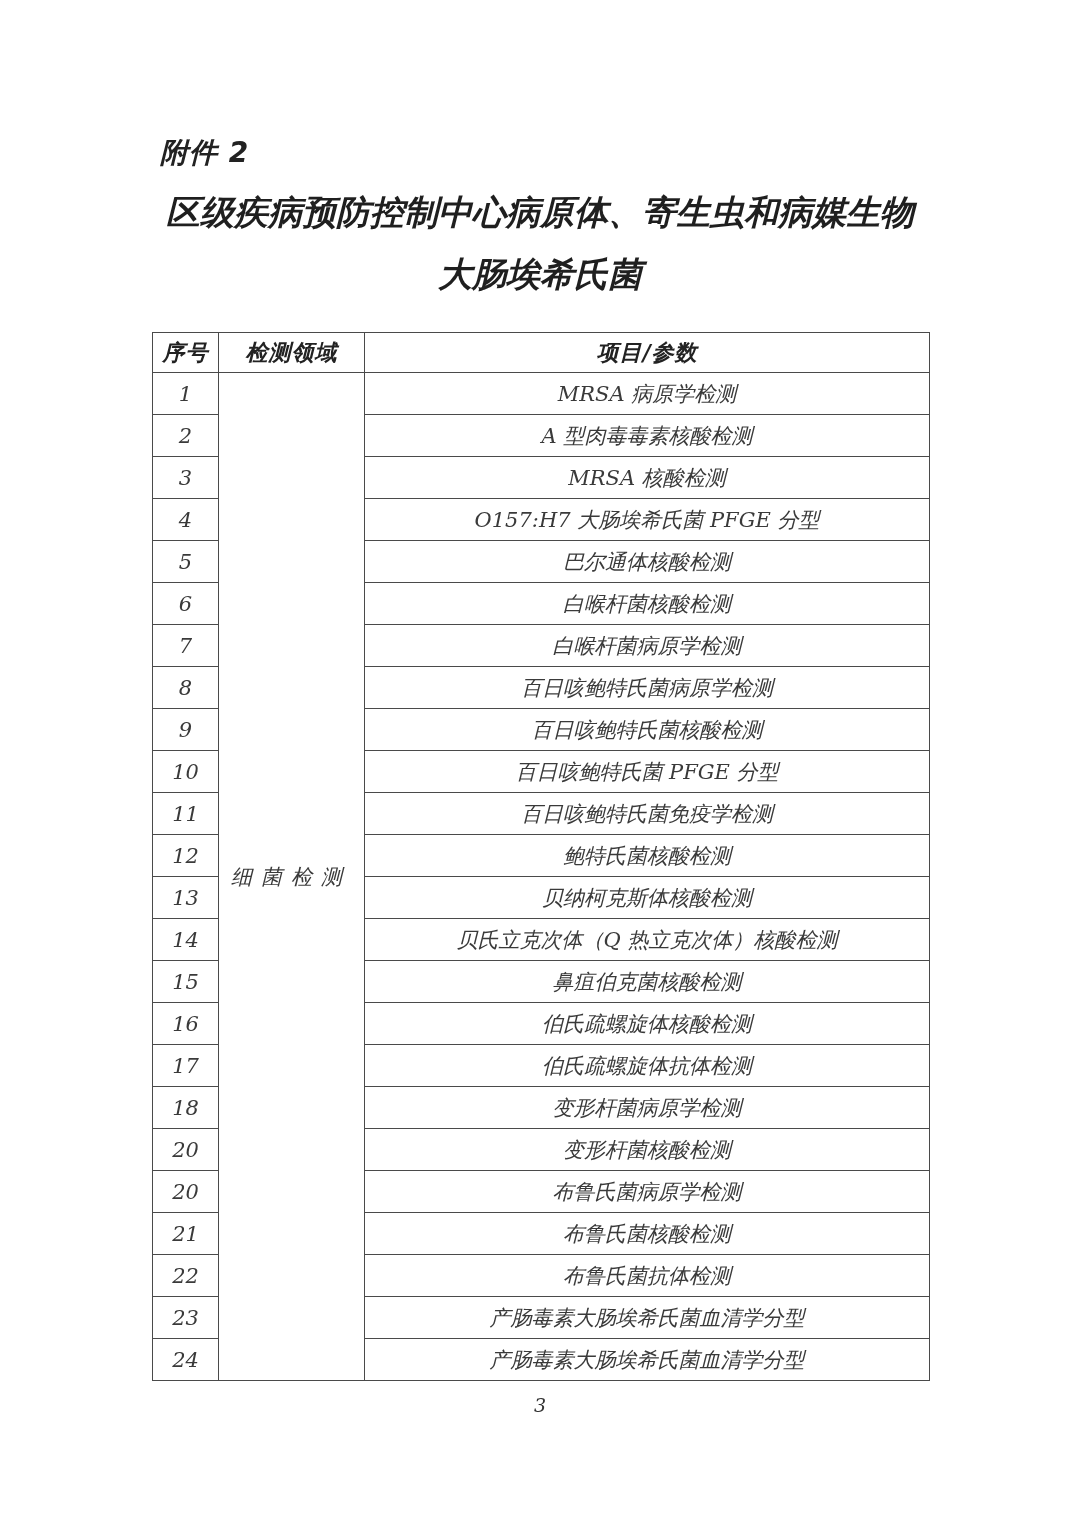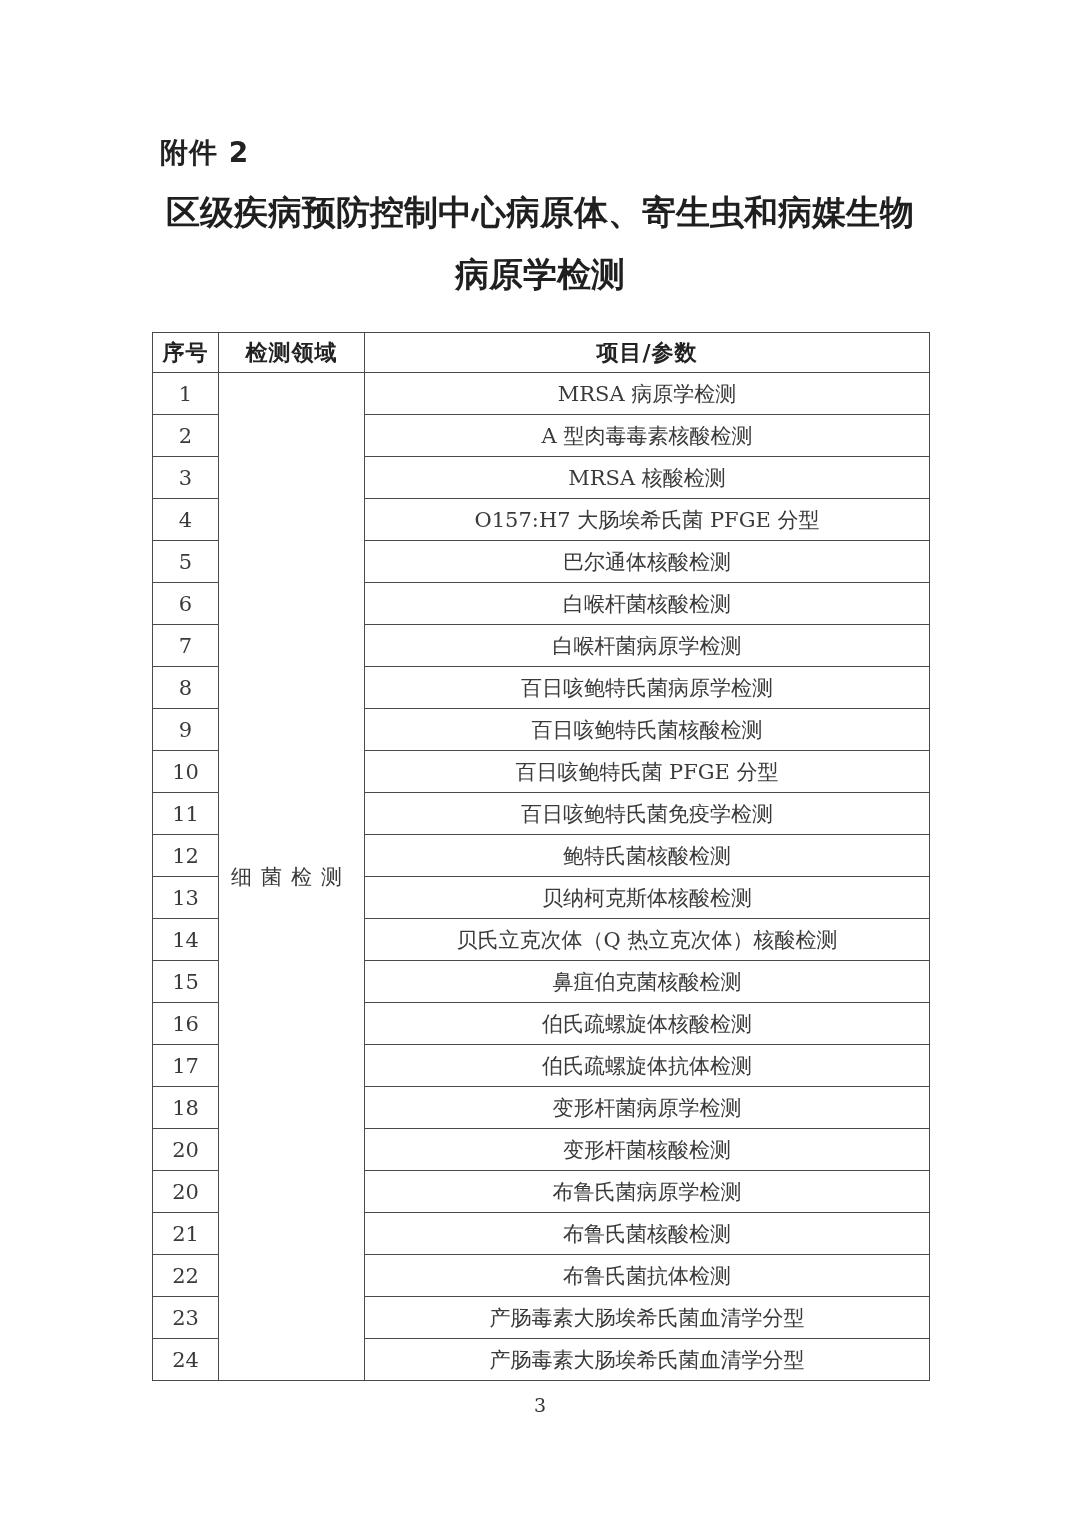--- a/index.html
+++ b/index.html
@@ -5,20 +5,21 @@
   * { margin: 0; padding: 0; box-sizing: border-box; }
   html, body { background: #ffffff; }
   .page {
     position: relative;
     width: 1080px;
     height: 1428px;
     background: #ffffff;
     font-family: "DejaVu Serif", "Liberation Serif", serif;
     color: #333333;
     overflow: hidden;
+    font-style: italic;
   }
   .attachment-label {
     position: absolute;
     left: 160px;
     top: 134px;
     font-family: "DejaVu Sans", "Liberation Sans", sans-serif;
     font-weight: bold;
     font-size: 28px;
     color: #222222;
     letter-spacing: 1px;
@@ -79,21 +80,21 @@
 </style>
 </head>
 <body>
 
 <div class="page">
 
   <div class="attachment-label">附件 2</div>
 
   <div class="doc-title">
     <div>区级疾病预防控制中心病原体、寄生虫和病媒生物</div>
-    <div>病原学检测</div>
+    <div>大肠埃希氏菌</div>
   </div>
 
   <table class="doc-table">
     <colgroup>
       <col class="c-no">
       <col class="c-cat">
       <col class="c-item">
     </colgroup>
     <thead>
       <tr>

